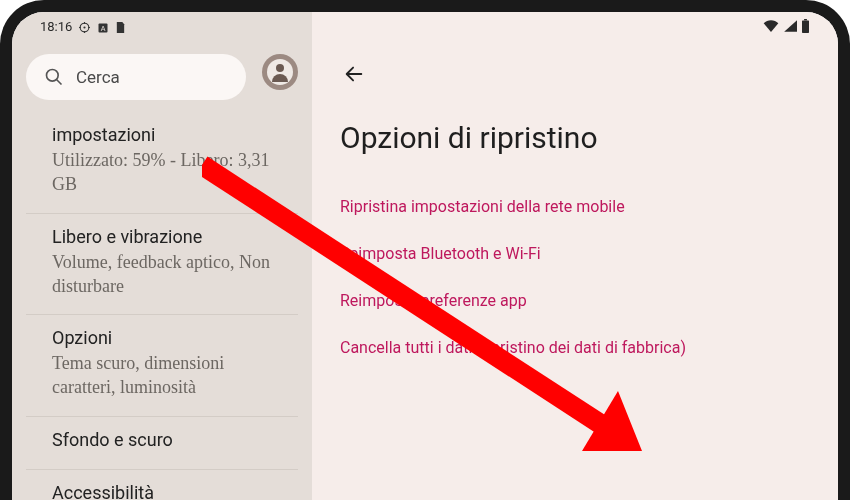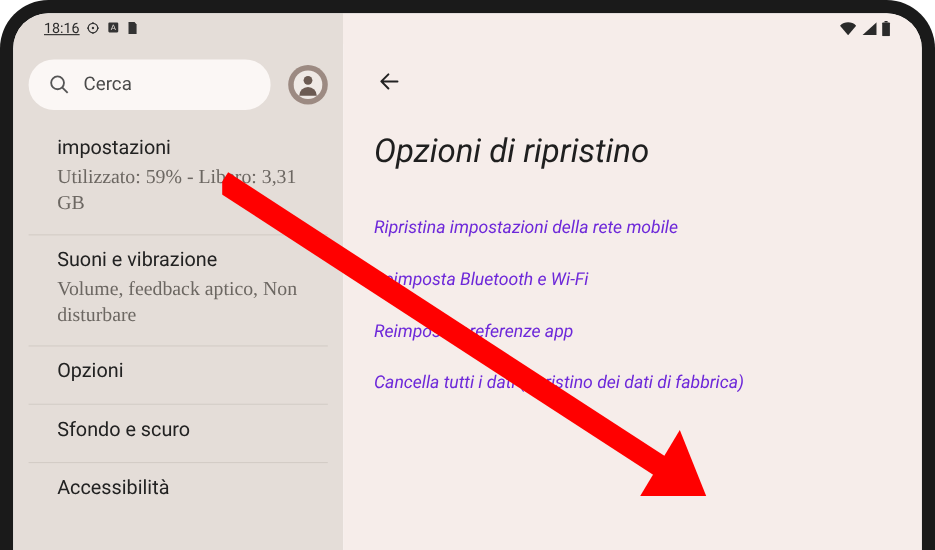--- a/index.html
+++ b/index.html
@@ -8,45 +8,45 @@
     width: 850px; height: 500px; background: #fff;
     border: 12px solid #1a1a1a; border-bottom: none;
     border-radius: 44px 44px 0 0; position: relative; overflow: hidden;
   }
   .screen { position: absolute; inset: 0; }
   .statusbar {
     height: 28px; display: flex; align-items: center; justify-content: space-between;
     padding: 0 28px; font-size: 13px; color: #2a2a2a;
     background: linear-gradient(to right, #e4ddd8 0, #e4ddd8 300px, #f6edea 300px, #f6edea 100%);
   }
-  .sb-left { display: flex; align-items: flex-start; gap: 6px; text-decoration: underline; }
+  .sb-left { display: flex; align-items: flex-end; gap: 6px; }
   .sb-right { display: flex; align-items: center; gap: 4px; }
   .split { display: flex; height: calc(100% - 28px); }
   .sidebar { width: 300px; background: #e4ddd8; padding: 8px 14px 0 14px; overflow: hidden; }
-  .content { flex: 1; background: #f6edea; padding: 10px 28px 0 28px; position: relative; font-style: italic; }
-  .searchrow { display: flex; align-items: center; gap: 16px; margin: 6px 0 14px 0; }
+  .content { flex: 1; background: #f6edea; padding: 10px 28px 0 28px; position: relative; }
+  .searchrow { display: flex; gap: 16px; margin: 6px 0 14px 0; }
   .pill {
     flex: 1; background: #fbf7f5; border-radius: 26px; height: 46px;
     display: flex; align-items: center; gap: 12px; padding: 0 18px;
     font-size: 17px; color: #4a4a4a;
   }
   .avatar {
     width: 36px; height: 36px; border-radius: 50%; background: #9c8a82;
     display: flex; align-items: center; justify-content: center;
   }
   .avatar-inner { width: 26px; height: 26px; border-radius: 50%; background: #efe9e5; position: relative; }
   .avatar-inner::before { content:""; position:absolute; top:5px; left:9px; width:8px; height:8px; border-radius:50%; background:#6b5a52; }
   .avatar-inner::after  { content:""; position:absolute; bottom:3px; left:5px; width:16px; height:8px; border-radius:8px 8px 0 0; background:#6b5a52; }
   .cat { padding: 10px 6px 14px 26px; }
   .cat .title { font-size: 18px; color: #222; margin-bottom: 3px; }
   .cat .sub { font-size: 18px; color: #6c6762; line-height: 1.35; font-family: Liberation Serif, serif; }
   .divider { height: 1px; background: #d3ccc6; margin: 2px 0; }
   .back { width: 36px; height: 36px; display:flex; align-items:center; justify-content:center; margin: 6px 0 18px -4px; cursor:pointer; }
   h1.page-title { font-size: 30px; font-weight: 400; color: #1f1f1f; margin: 28px 0 28px 0; }
-  .opt { font-size: 16px; color: #6d28d9; padding: 14px 0; cursor: pointer; }
+  .opt { font-size: 16px; color: #be185d; padding: 14px 0; cursor: pointer; }
   .arrow { position: absolute; left: -110px; top: 115px; pointer-events: none; }
   .icon { display:inline-flex; }
 </style>
 </head>
 <body>
 
 <div class="device">
   <div class="screen">
 
     <div class="statusbar">
@@ -107,26 +107,27 @@
             <div class="avatar-inner"></div>
           </div>
         </div>
 
         <div class="cat">
           <div class="title">impostazioni</div>
           <div class="sub">Utilizzato: 59% - Libero: 3,31 GB</div>
         </div>
         <div class="divider"></div>
         <div class="cat">
-          <div class="title">Suoni e vibrazione</div>
+          <div class="title">Libero e vibrazione</div>
           <div class="sub">Volume, feedback aptico, Non disturbare</div>
         </div>
         <div class="divider"></div>
         <div class="cat">
           <div class="title">Opzioni</div>
+          <div class="sub">Tema scuro, dimensioni caratteri, luminosità</div>
         </div>
         <div class="divider"></div>
         <div class="cat">
           <div class="title">Sfondo e scuro</div>
         </div>
         <div class="divider"></div>
         <div class="cat">
           <div class="title">Accessibilità</div>
         </div>
       </div>

